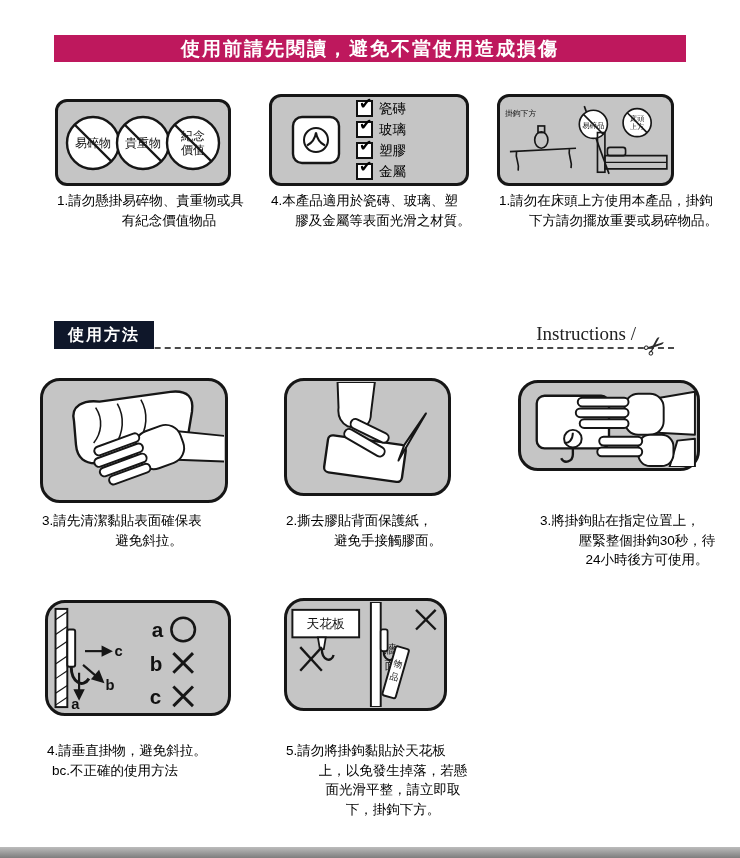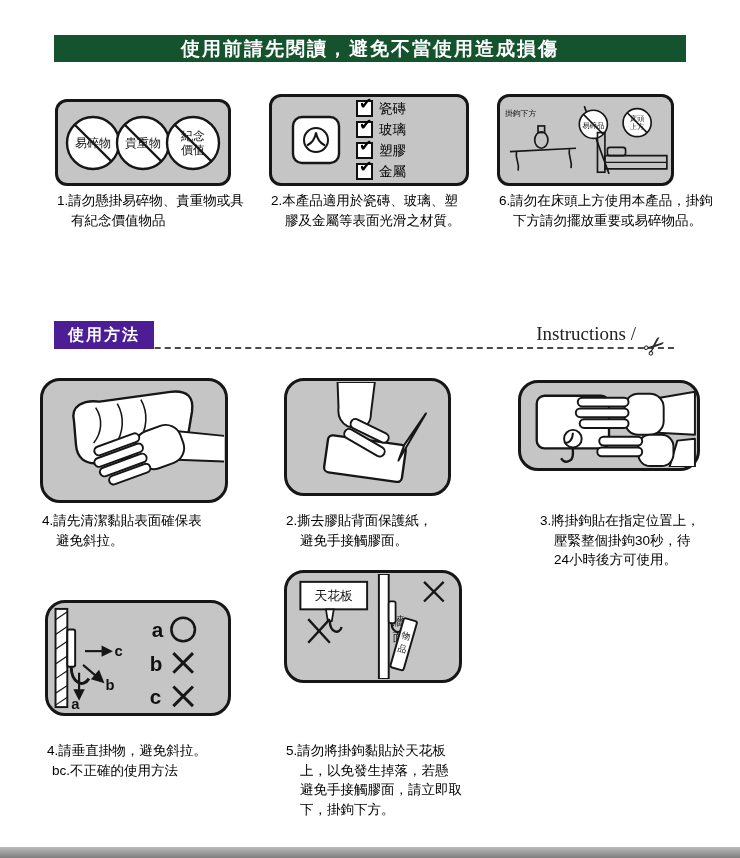--- a/index.html
+++ b/index.html
@@ -1,34 +1,34 @@
 <!DOCTYPE html>
 <html><head>
 <meta charset="utf-8">
 <style>
   html,body{margin:0;padding:0;background:#fff;}
   body{font-family:"Liberation Sans","DejaVu Sans",sans-serif;color:#000;}
   .page{position:relative;width:740px;height:858px;background:#fff;overflow:hidden;}
-  .banner{position:absolute;left:54px;top:35px;width:632px;height:27px;background:#14532d;color:#fff;
+  .banner{position:absolute;left:54px;top:35px;width:632px;height:27px;background:#be185d;color:#fff;
     display:flex;align-items:center;justify-content:center;font-size:19px;font-weight:bold;letter-spacing:2px;}
   .panel{position:absolute;background:#c5c5c5;border:3px solid #161616;border-radius:12px;box-sizing:border-box;
     display:flex;align-items:center;justify-content:center;}
   .panel.round{border-radius:20px;}
   .caption{position:absolute;font-size:13.5px;line-height:1.45;}
   .caption div{white-space:nowrap;}
-  .caption .ind{padding-left:14px;}
+  .caption .ind{padding-left:14px;text-align:center;}
   .caption .sub{padding-left:5px;}
   .p2-inner{display:flex;align-items:center;gap:14px;width:100%;padding:0 8px 0 18px;box-sizing:border-box;}
   .checklist{display:flex;flex-direction:column;gap:3px;}
   .check-row{display:flex;align-items:center;font-size:13.5px;}
   .checkbox{position:relative;width:13px;height:13px;border:2px solid #111;background:#fff;margin-right:6px;flex:none;}
   .checkbox .mark{position:absolute;left:1px;top:-8px;font-size:16px;font-weight:bold;font-style:normal;color:#000;}
   .divider{position:absolute;left:54px;top:321px;width:632px;height:28px;}
   .divider .dash{position:absolute;left:0;right:12px;bottom:0;border-bottom:2px dashed #4a4a4a;}
-  .divider .label{position:absolute;left:0;top:0;height:28px;line-height:28px;padding:0 14px;background:#4c1d95;color:#fff;
+  .divider .label{position:absolute;left:0;top:0;height:28px;line-height:28px;padding:0 14px;background:#0f172a;color:#fff;
     font-size:16px;font-weight:bold;letter-spacing:2px;}
   .divider .instr{position:absolute;right:50px;bottom:4px;font-family:"Liberation Serif","DejaVu Serif",serif;
     font-size:19px;color:#222;}
   .divider .scissors{position:absolute;right:20px;bottom:-13px;font-size:26px;color:#2b2b2b;transform:rotate(-40deg);}
   .footer-bar{position:absolute;left:0;bottom:0;width:100%;height:11px;background:linear-gradient(#bcbcbc,#7e7e7e);}
   svg{display:block;}
   svg text{font-family:"Liberation Sans","DejaVu Sans",sans-serif;fill:#111;}
 </style>
 </head>
 <body>
@@ -91,21 +91,21 @@
         <div class="check-row">
           <span class="checkbox">
               <span class="mark">✔</span>
             </span>
           <span>金屬</span>
         </div>
       </div>
     </div>
   </div>
   <div class="caption" style="left:271px;top:191px;width:210px;">
-    <div>2.本產品適用於瓷磚、玻璃、塑</div>
+    <div>4.本產品適用於瓷磚、玻璃、塑</div>
     <div class="ind">膠及金屬等表面光滑之材質。</div>
   </div>
 
   <div class="panel" style="left:497px;top:94px;width:177px;height:92px;">
     <svg width="207" height="86" viewBox="0 0 207 86">
       <text x="6" y="14" font-size="9.5">掛鉤下方</text>
       <line x1="102" y1="2" x2="132" y2="84" stroke="#161616" stroke-width="2"></line>
 
       <g fill="none" stroke="#161616" stroke-width="2">
         <path d="M12 57 L92 53"></path>
@@ -130,21 +130,21 @@
 
       <g>
         <circle cx="166" cy="22" r="17" fill="#fff" stroke="#161616" stroke-width="2"></circle>
         <text x="166" y="19.5" font-size="8.5" text-anchor="middle">床頭</text>
         <text x="166" y="30" font-size="8.5" text-anchor="middle">上方</text>
         <line x1="154" y1="10" x2="178" y2="34" stroke="#161616" stroke-width="2"></line>
       </g>
     </svg>
   </div>
   <div class="caption" style="left:499px;top:191px;width:235px;">
-    <div>6.請勿在床頭上方使用本產品，掛鉤</div>
+    <div>1.請勿在床頭上方使用本產品，掛鉤</div>
     <div class="ind">下方請勿擺放重要或易碎物品。</div>
   </div>
 
   <div class="divider">
     <div class="dash"></div>
     <div class="label">使用方法</div>
     <div class="instr">Instructions /</div>
     <div class="scissors">✂</div>
   </div>
 
@@ -160,21 +160,21 @@
         <path d="M132 60 L182 84 L182 112 L128 90 Z"></path>
         <rect x="92" y="52" width="48" height="40" rx="16"></rect>
         <rect x="52" y="50" width="48" height="9" rx="4.5"></rect>
         <rect x="48" y="61" width="52" height="9" rx="4.5"></rect>
         <rect x="50" y="72" width="50" height="9" rx="4.5"></rect>
         <rect x="56" y="83" width="44" height="9" rx="4.5"></rect>
       </g>
     </svg>
   </div>
   <div class="caption" style="left:42px;top:511px;width:200px;">
-    <div>4.請先清潔黏貼表面確保表</div>
+    <div>3.請先清潔黏貼表面確保表</div>
     <div class="ind">避免斜拉。</div>
   </div>
 
   <div class="panel round" style="left:284px;top:378px;width:167px;height:118px;">
     <svg width="159" height="110" viewBox="0 0 161 112">
       <g transform="rotate(8 85 78)">
         <rect x="38" y="60" width="80" height="38" rx="5" fill="#fff" stroke="#161616" stroke-width="2.4"></rect>
       </g>
       <path d="M118 64 L140 32 L112 80 Z" fill="#fff" stroke="#161616" stroke-width="2" stroke-linejoin="round"></path>
       <g fill="#fff" stroke="#161616" stroke-width="2" stroke-linejoin="round">
@@ -251,21 +251,21 @@
         <line x1="126" y1="84" x2="146" y2="104"></line>
           <line x1="146" y1="84" x2="126" y2="104"></line>
       </g>
     </svg>
   </div>
   <div class="caption" style="left:47px;top:741px;width:210px;">
     <div>4.請垂直掛物，避免斜拉。</div>
     <div class="sub">bc.不正確的使用方法</div>
   </div>
 
-  <div class="panel round" style="left:284px;top:570px;width:178px;height:113px;text-decoration:underline;">
+  <div class="panel round" style="left:284px;top:598px;width:163px;height:113px;text-decoration:underline;">
     <svg width="155" height="105" viewBox="0 0 157 107">
       <rect x="4" y="8" width="68" height="28" fill="#fff" stroke="#161616" stroke-width="2"></rect>
       <text x="38" y="27" font-size="13" text-anchor="middle">天花板</text>
       <path d="M30 36 L38 36 L36 48 L32 48 Z" fill="#fff" stroke="#161616" stroke-width="1.8"></path>
       <path d="M34 48 C34 60 44 62 46 54" fill="none" stroke="#161616" stroke-width="2.4"></path>
       <g stroke="#161616" stroke-width="2.4">
         <line x1="12" y1="46" x2="34" y2="70"></line>
           <line x1="34" y1="46" x2="12" y2="70"></line>
       </g>
       <rect x="84" y="0" width="10" height="107" fill="#fff" stroke="#161616" stroke-width="2"></rect>
@@ -280,18 +280,18 @@
       </g>
       <g stroke="#161616" stroke-width="2.4">
         <line x1="130" y1="8" x2="150" y2="28"></line>
           <line x1="150" y1="8" x2="130" y2="28"></line>
       </g>
     </svg>
   </div>
   <div class="caption" style="left:286px;top:741px;width:200px;">
     <div>5.請勿將掛鉤黏貼於天花板</div>
     <div class="ind">上，以免發生掉落，若懸</div>
-    <div class="ind">避免手接觸膠面，請立即取</div>
+    <div class="ind">面光滑平整，請立即取</div>
     <div class="ind">下，掛鉤下方。</div>
   </div>
 
   <div class="footer-bar"></div>
 </div>
 
 </body></html>

